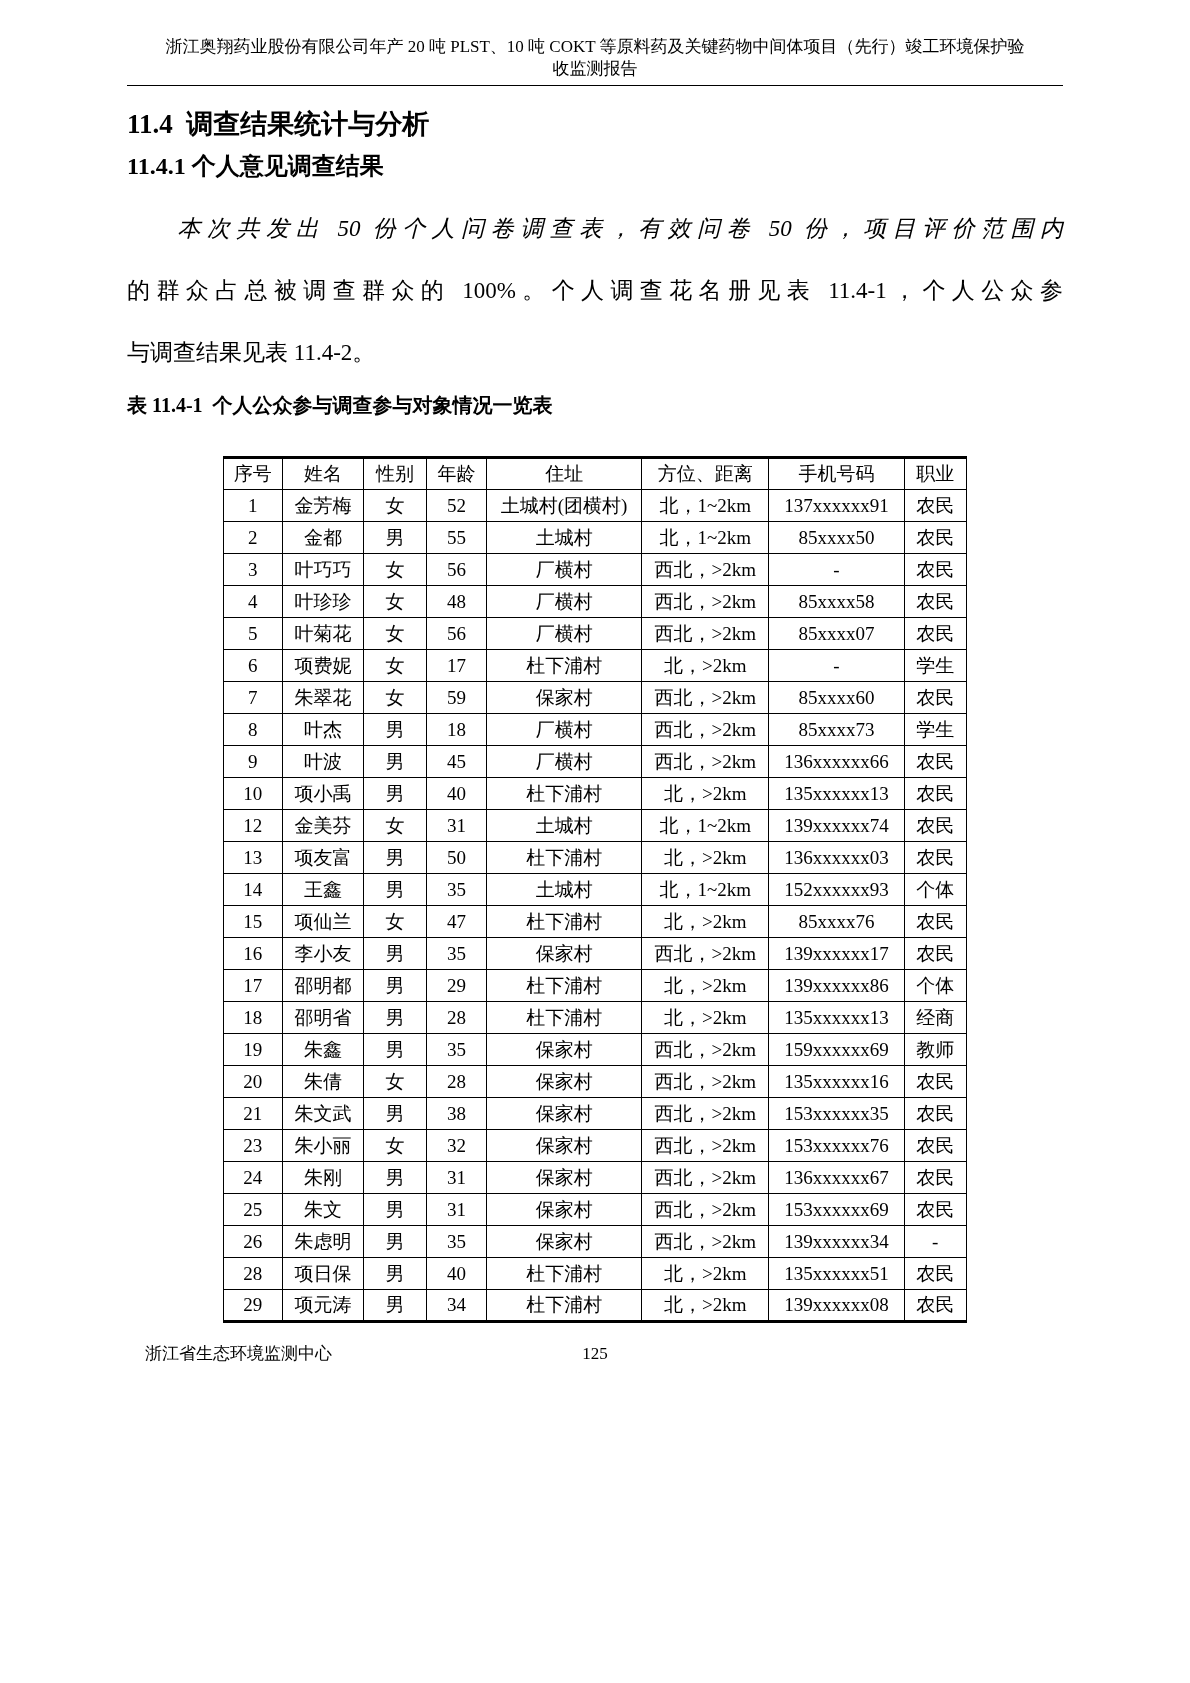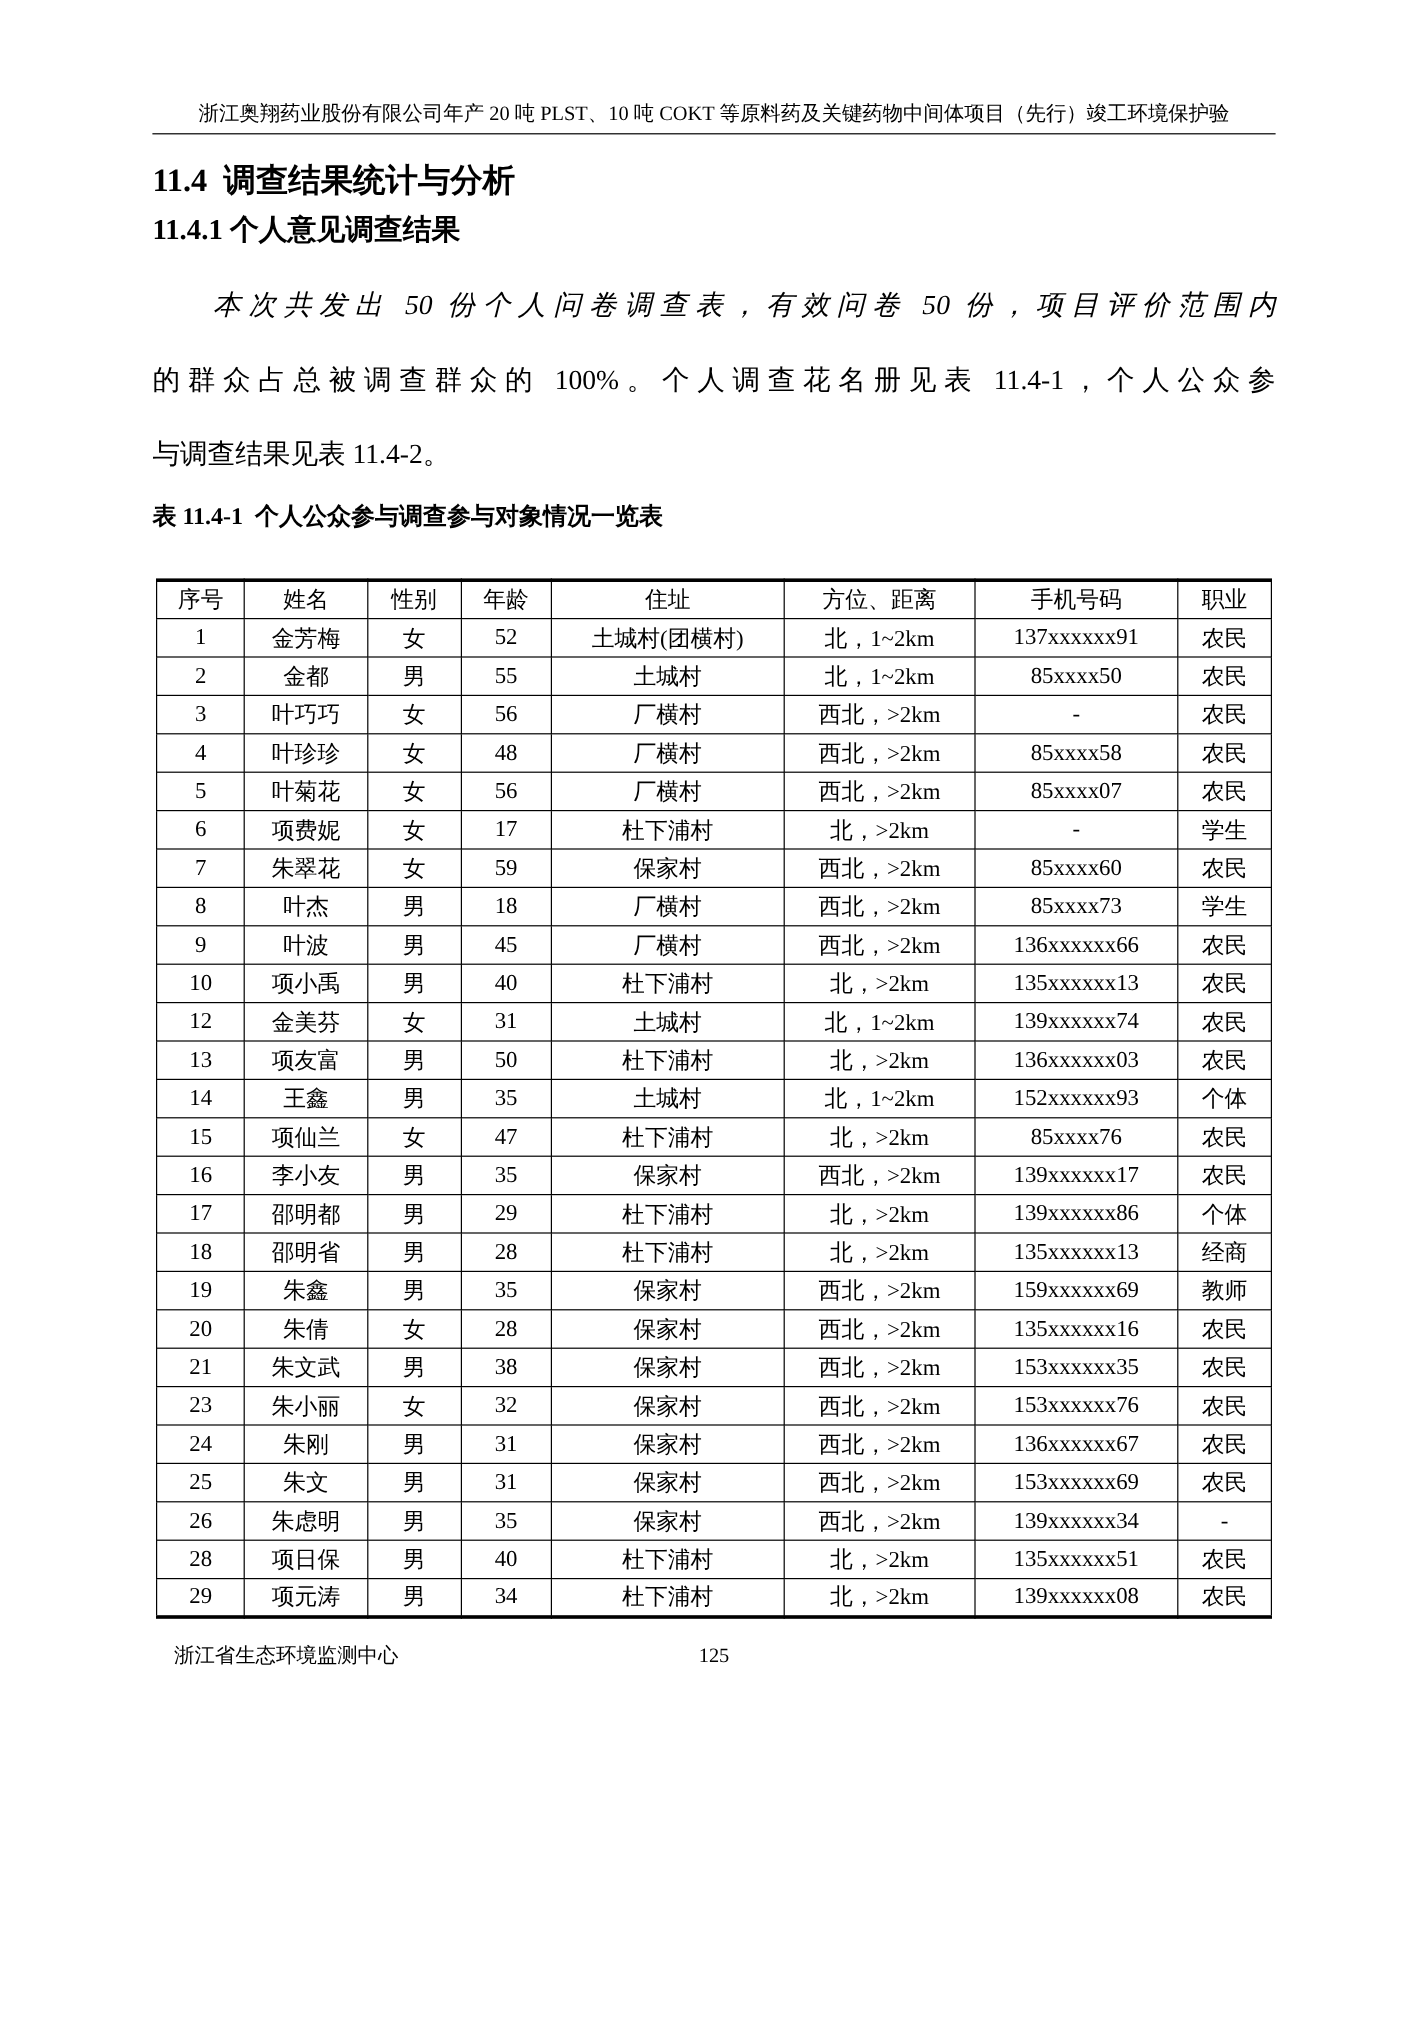--- a/index.html
+++ b/index.html
@@ -10,21 +10,21 @@
     width: 1190px;
     height: 1683px;
     margin: 0 auto;
     background: #ffffff;
     overflow: hidden;
   }
   .content { margin: 0 127px; }
 
   
   .running-header {
-    padding-top: 84px;
+    padding-top: 36px;
     text-align: center;
     font-size: 17px;
     line-height: 22px;
     border-bottom: 1px solid #000;
     padding-bottom: 5px;
   }
 
   
   .h1 {
     margin-top: 20px;
@@ -55,21 +55,21 @@
     margin-top: 6px;
     text-align: left;
     font-size: 20px;
     font-weight: bold;
     line-height: 30px;
     white-space: pre-wrap;
   }
 
   
   table.survey {
-    width: 930px;
+    width: 744px;
     margin: 36px auto 12px auto;
     border-collapse: collapse;
     table-layout: fixed;
     font-size: 19px;
     border-top: 3px solid #000;
     border-bottom: 3px solid #000;
   }
   table.survey th, table.survey td {
     border: 1px solid #000;
     height: 32px;
@@ -104,20 +104,21 @@
   }
 </style>
 </head>
 <body>
 
 <div class="page">
   <div class="content">
 
     <div class="running-header">
       <div>浙江奥翔药业股份有限公司年产 20 吨 PLST、10 吨 COKT 等原料药及关键药物中间体项目（先行）竣工环境保护验</div>
+      <div>收监测报告</div>
     </div>
 
     <div class="h1">11.4  调查结果统计与分析</div>
 
     <div class="h2">11.4.1 个人意见调查结果</div>
 
     <div class="para">
 
         <div class="line">本次共发出 50 份个人问卷调查表，有效问卷 50 份，项目评价范围内</div>
 

